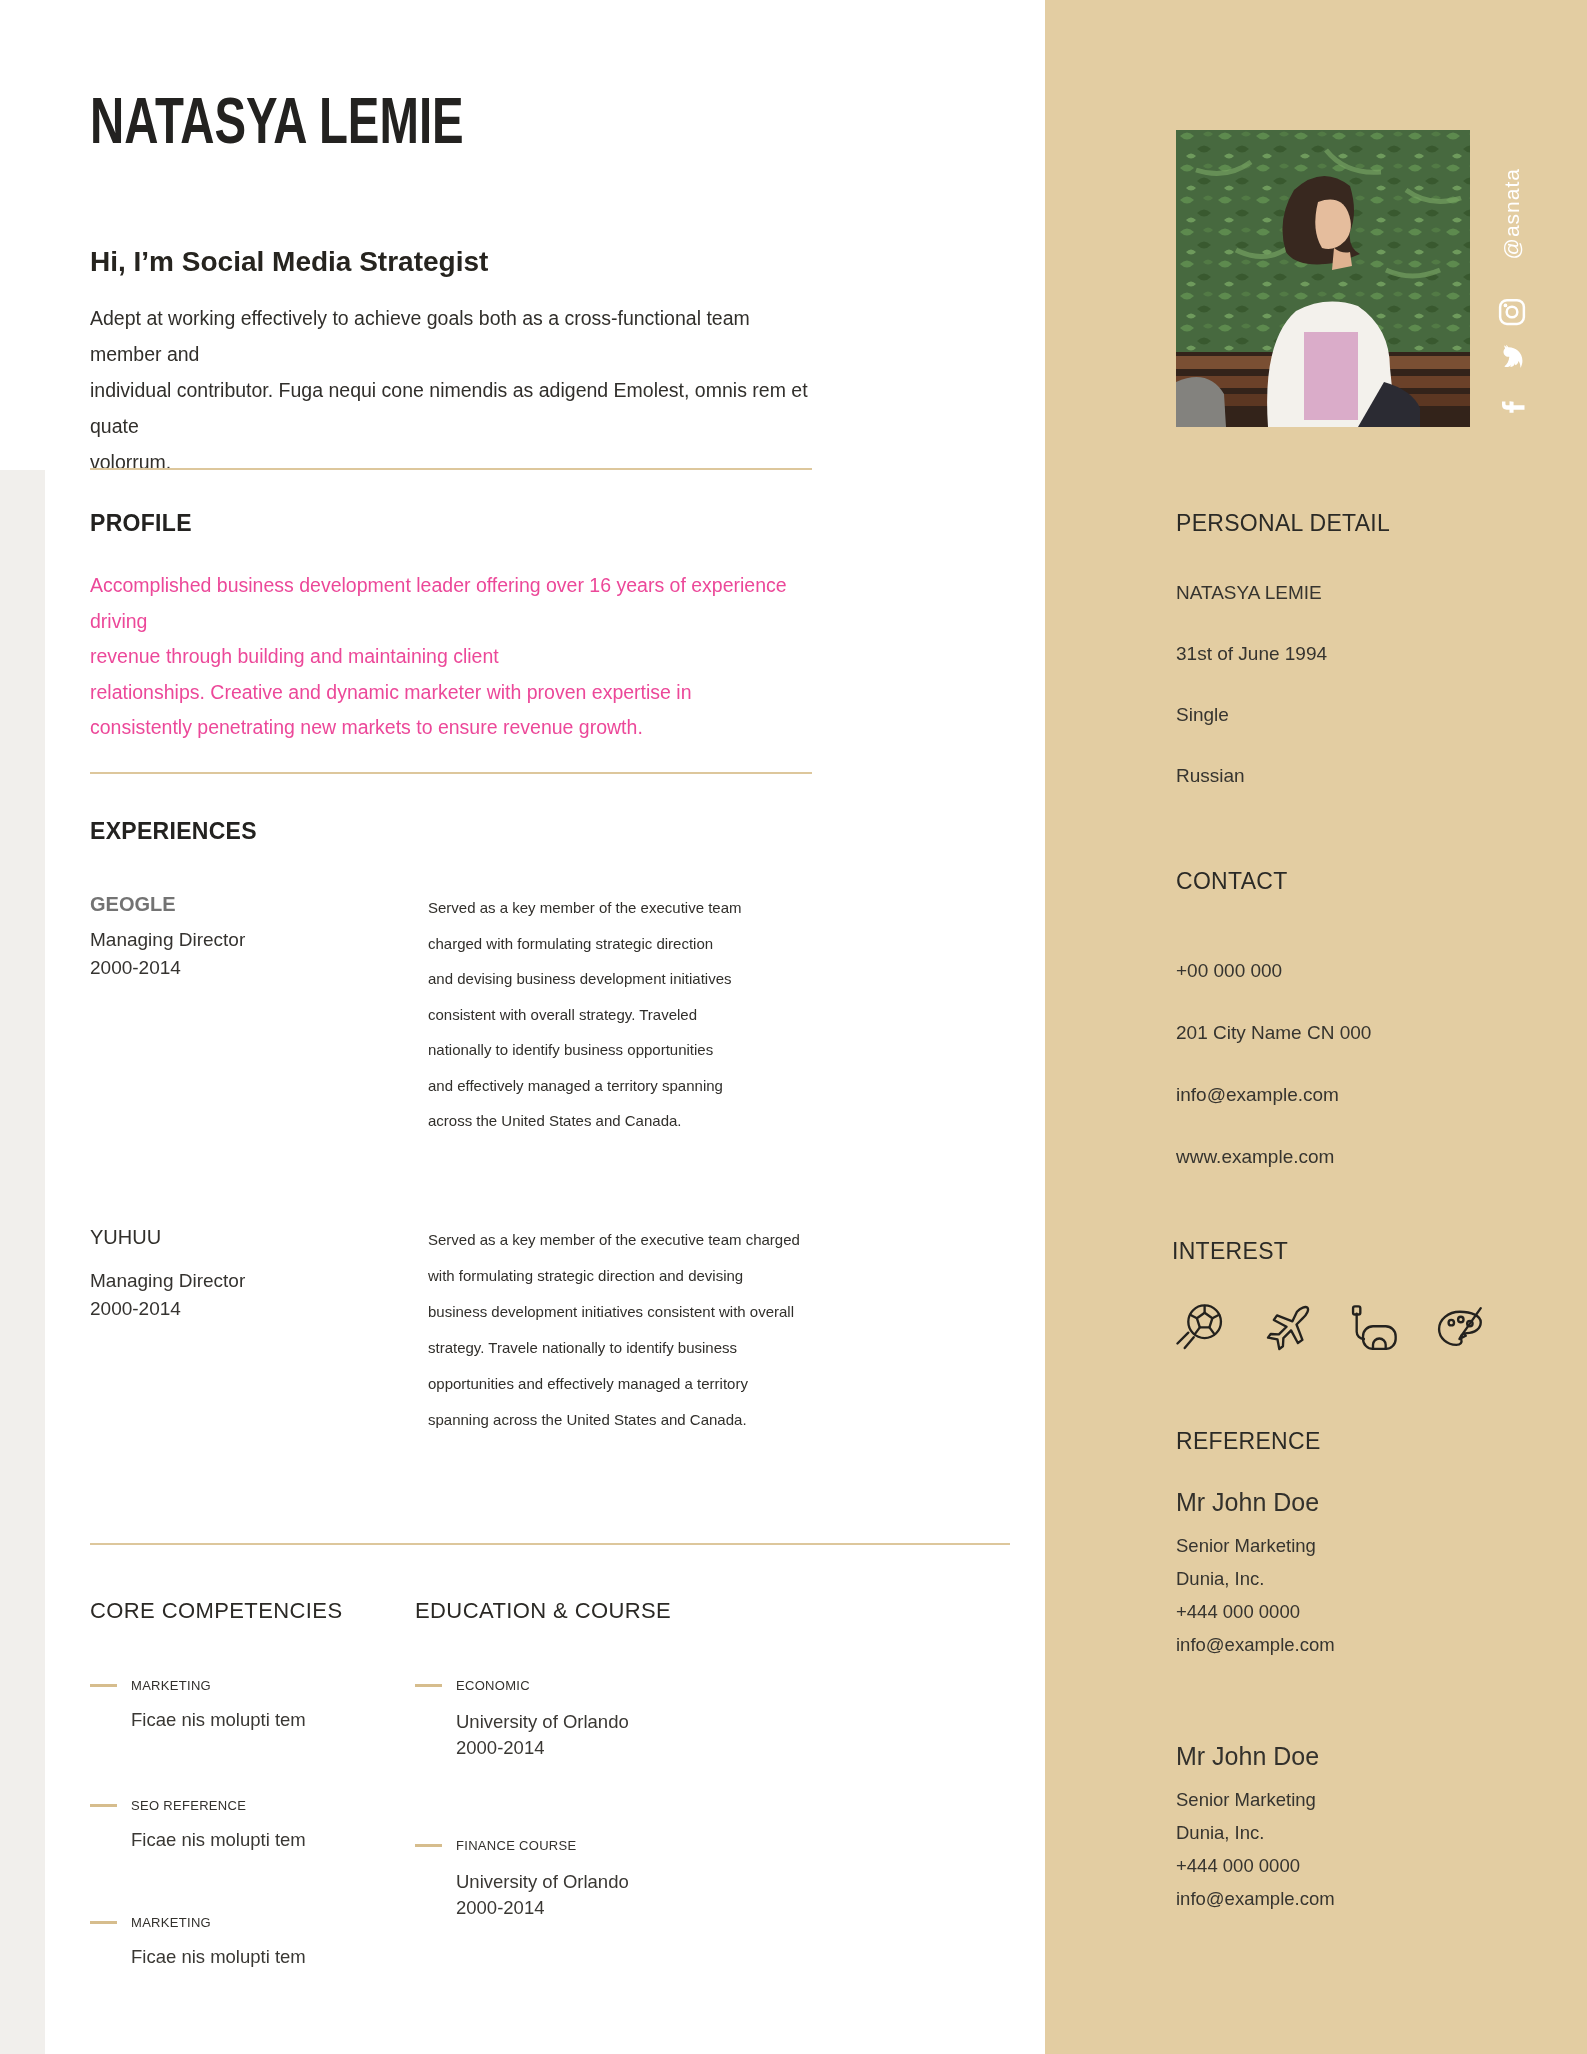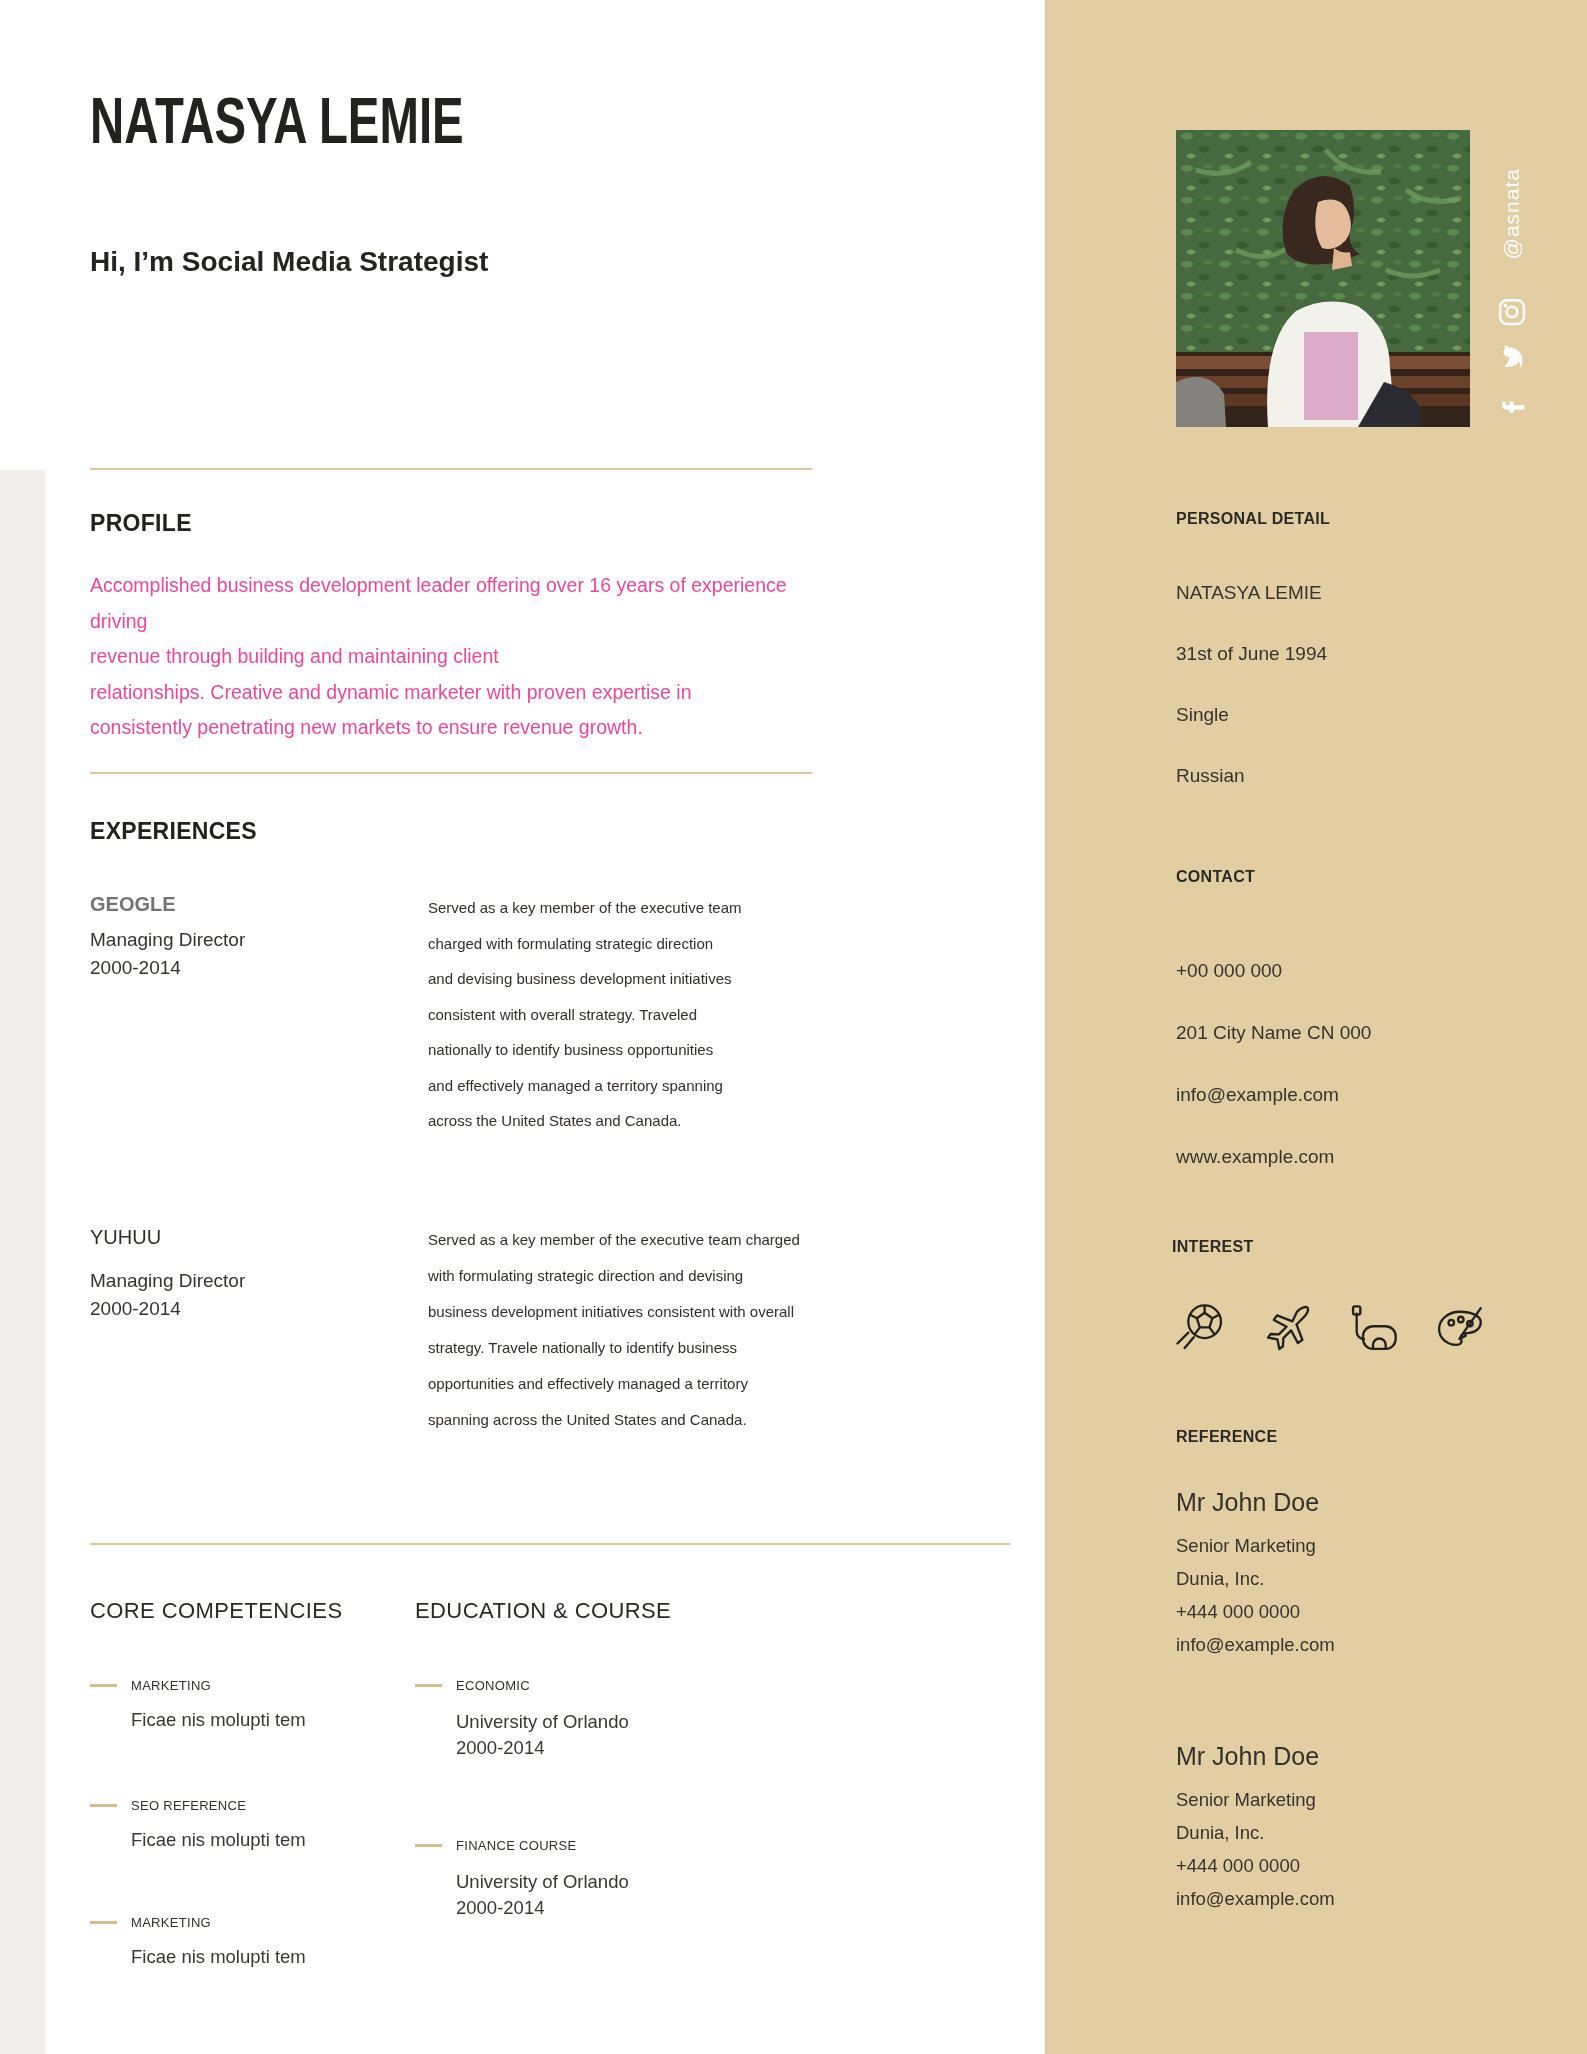--- a/index.html
+++ b/index.html
@@ -63,21 +63,21 @@
   .edu2 { left:415px; top:1838px; }
 
   
   .photo { left:1176px; top:130px; width:294px; height:297px; display:block; }
   .social { left:1486px; top:168px; width:52px; display:flex; flex-direction:column; align-items:center; }
   .handle { writing-mode:vertical-rl; transform:rotate(180deg); color:#ffffff;
             font-size:21px; letter-spacing:1px; margin-bottom:22px; }
   .soc-ic { width:30px; height:30px; margin-top:16px; transform:rotate(-90deg); }
 
   .sb { left:1176px; width:380px; }
-  .sb-h { font-size:16px; font-weight:700; color:#2b2a26; letter-spacing:0.3px; }
+  .sb-h { font-size:23px; font-weight:400; color:#2b2a26; letter-spacing:0.3px; }
   .sb-item { font-size:19px; color:#36342f; }
   .pd-h { top:510px; } .pd-list { top:582px; }
   .pd-list .sb-item { margin-bottom:39px; }
   .ct-h { top:868px; } .ct-list { top:940px; }
   .ct-list .sb-item { margin-bottom:40px;margin-top:20px; }
   .in-h { top:1238px; }
   .in-icons { top:1300px; display:flex; gap:28px; align-items:center; }
   .in-ic { width:58px; height:58px; }
   .rf-h { top:1428px; }
   .ref { width:380px; }
@@ -190,20 +190,23 @@
       <div class="ref-name">Mr John Doe</div>
       <div class="ref-line">Senior Marketing</div>
       <div class="ref-line">Dunia, Inc.</div>
       <div class="ref-line">+444 000 0000</div>
       <div class="ref-line">info@example.com</div>
     </div>
   </aside>
 
   <h1 class="abs name">NATASYA LEMIE</h1>
   <h2 class="abs tagline">Hi, I’m Social Media Strategist</h2>
+  <p class="abs intro prelines">Adept at working effectively to achieve goals both as a cross-functional team member and
+individual contributor. Fuga nequi cone nimendis as adigend Emolest, omnis rem et quate
+volorrum.</p>
 
   <div class="abs divider d1"></div>
 
   <h3 class="abs sec-h profile-h">PROFILE</h3>
   <p class="abs profile-t prelines">Accomplished business development leader offering over 16 years of experience driving
 revenue through building and maintaining client
 relationships. Creative and dynamic marketer with proven expertise in
 consistently penetrating new markets to ensure revenue growth.</p>
 
   <div class="abs divider d2"></div>

